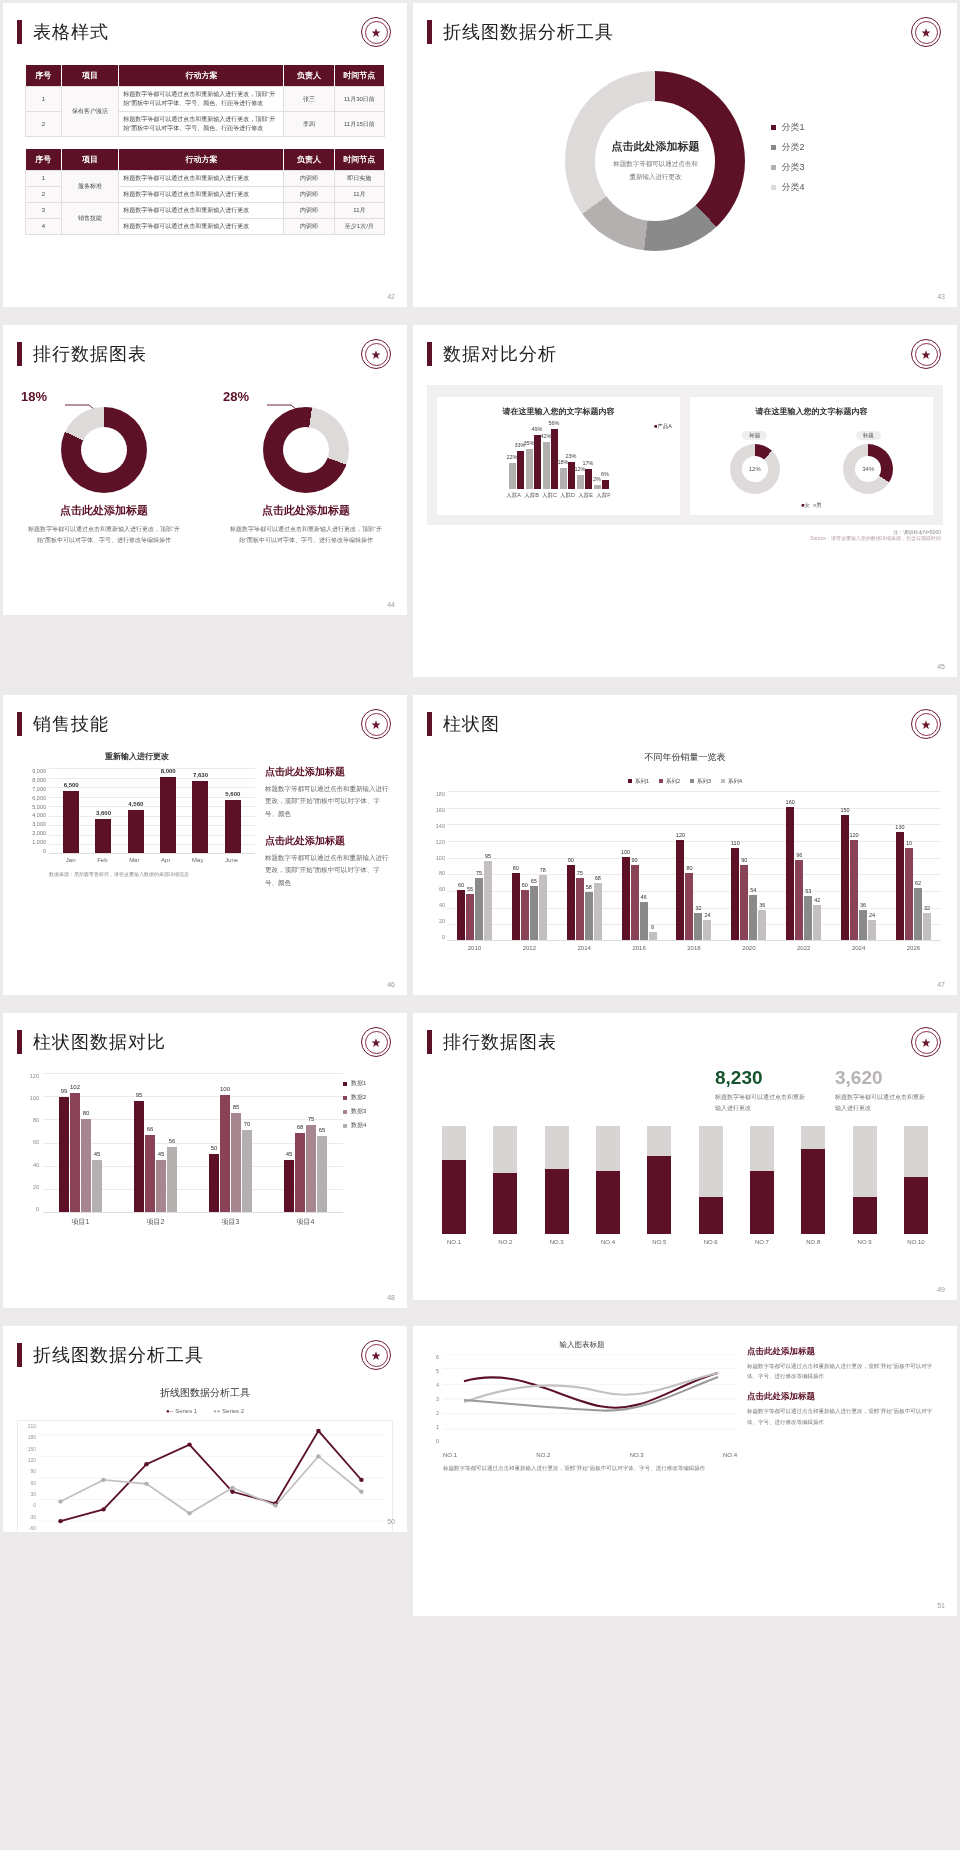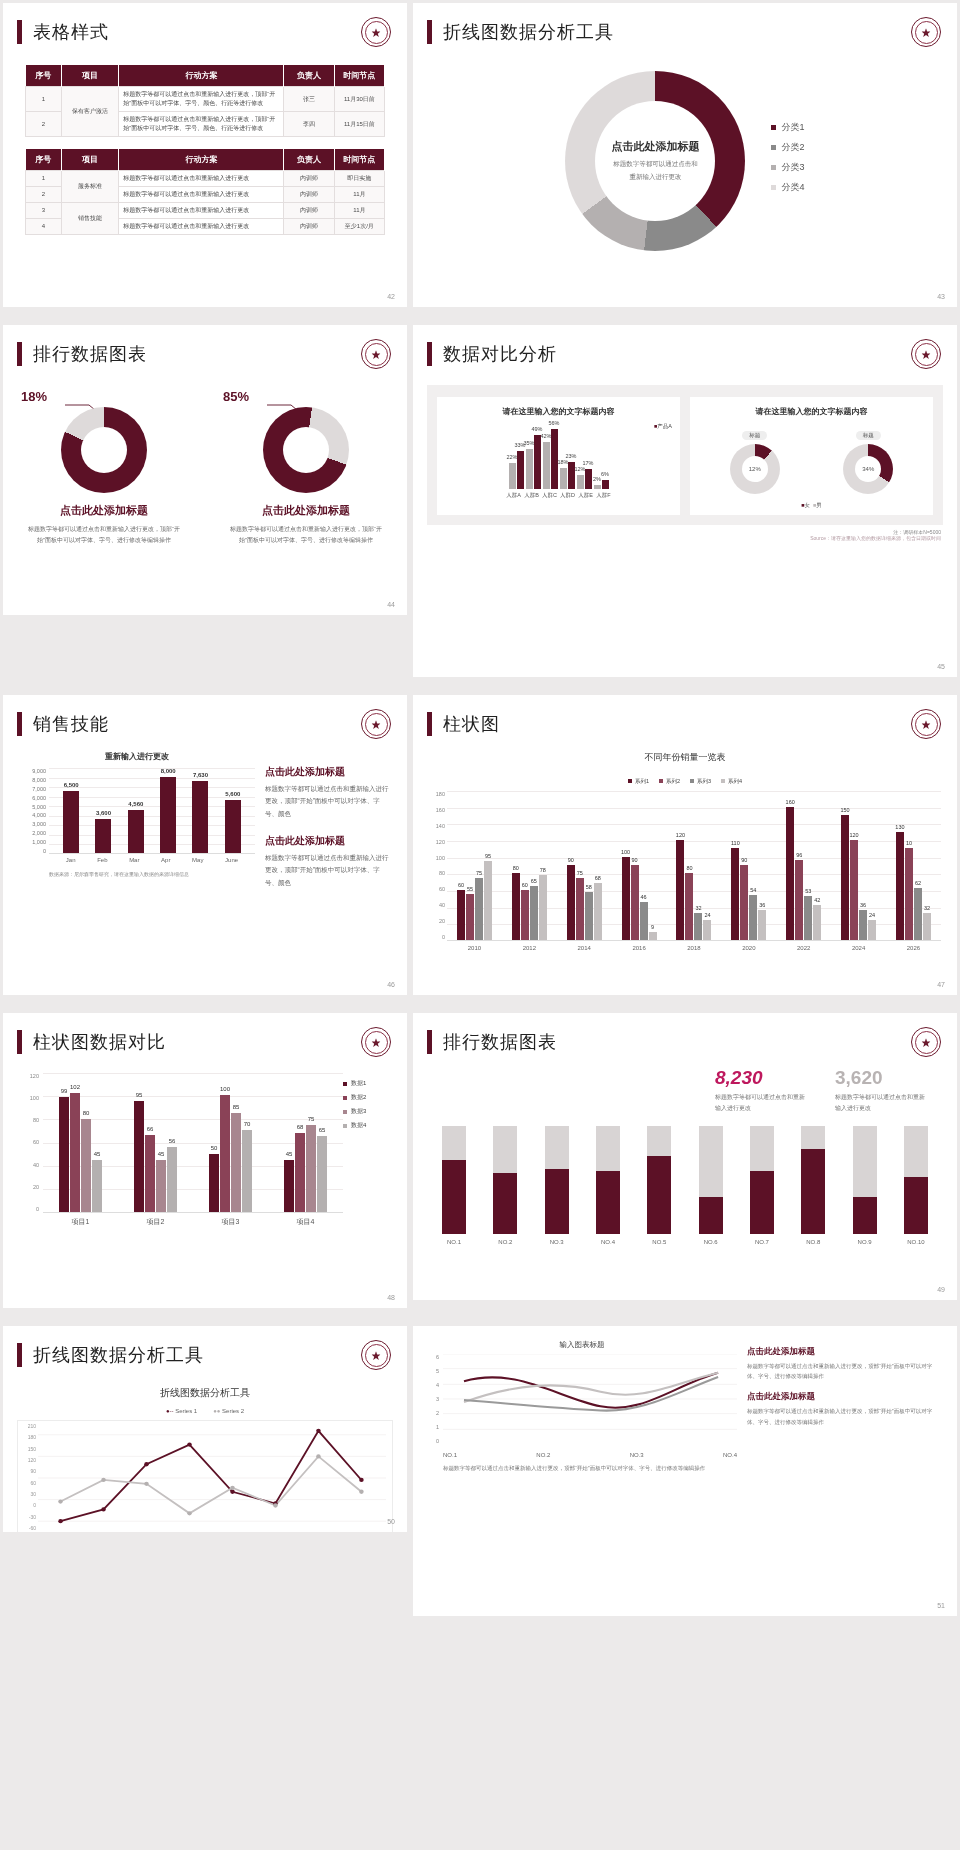--- a/index.html
+++ b/index.html
@@ -132,21 +132,21 @@
   .bar48 span{ position:absolute;top:-9px;left:50%;transform:translateX(-50%);
                font-size:6px;color:#333;}
   .s48leg{ width:50px;padding-top:6px;}
   .s48leg li{ list-style:none;font-size:6px;color:#444;margin-bottom:5px;display:flex;align-items:center;}
   .s48leg i{ width:4px;height:4px;display:inline-block;margin-right:4px;}
   .s48x{ display:flex;justify-content:space-around;margin:4px 64px 0 40px;font-size:7px;color:#555;}
 
   
   .s49nums{ display:flex;justify-content:flex-end;gap:26px;padding:10px 28px 0;}
   .s49n .big{ font-size:19px;font-weight:bold;}
-  .s49n .big.a{ color:#be185d;font-style:italic;} .s49n .big.b{ color:#b8b3b3;}
+  .s49n .big.a{ color:#14532d;} .s49n .big.b{ color:#b8b3b3;}
   .s49n p{ font-size:6px;color:#777;line-height:1.8;margin-top:3px;width:94px;}
   .s49bars{ display:flex;justify-content:space-between;padding:12px 24px 0;align-items:flex-end;}
   .s49c{ width:34px;text-align:center;}
   .s49track{ width:24px;height:108px;background:#d8d4d4;margin:0 auto;position:relative;}
   .s49fill{ position:absolute;left:0;right:0;bottom:0;background:#5c1126;}
   .s49lab{ font-size:6px;color:#666;margin-top:5px;}
 
   
   .s50t{ text-align:center;font-size:10px;color:#333;margin-top:16px;}
   .s50leg{ display:flex;justify-content:center;gap:16px;font-size:6px;color:#666;margin-top:8px;}
@@ -313,21 +313,21 @@
             <path d="M0 2 H24 L36 12" stroke="#5c1126" stroke-width="0.9" fill="none"></path>
           </svg>
         <div class="donut" style="width:86px;height:86px;margin:12px auto 0;
              background:conic-gradient(#5c1126 0deg 295deg,#dedada 295deg 360deg);">
           <div class="hole" style="width:46px;height:46px"></div>
         </div>
         <div class="s44t">点击此处添加标题</div>
         <div class="s44d">标题数字等都可以通过点击和重新输入进行更改，顶部“开始”面板中可以对字体、字号、进行修改等编辑操作</div>
       </div>
       <div class="s44item">
-        <div class="pctlab">85%</div>
+        <div class="pctlab">28%</div>
         <svg class="leader" viewBox="0 0 38 14">
             <path d="M0 2 H24 L36 12" stroke="#5c1126" stroke-width="0.9" fill="none"></path>
           </svg>
         <div class="donut" style="width:86px;height:86px;margin:12px auto 0;
              background:conic-gradient(#5c1126 0deg 8deg,#dedada 8deg 110deg,#5c1126 110deg 360deg);">
           <div class="hole" style="width:46px;height:46px"></div>
         </div>
         <div class="s44t">点击此处添加标题</div>
         <div class="s44d">标题数字等都可以通过点击和重新输入进行更改，顶部“开始”面板中可以对字体、字号、进行修改等编辑操作</div>
       </div>

